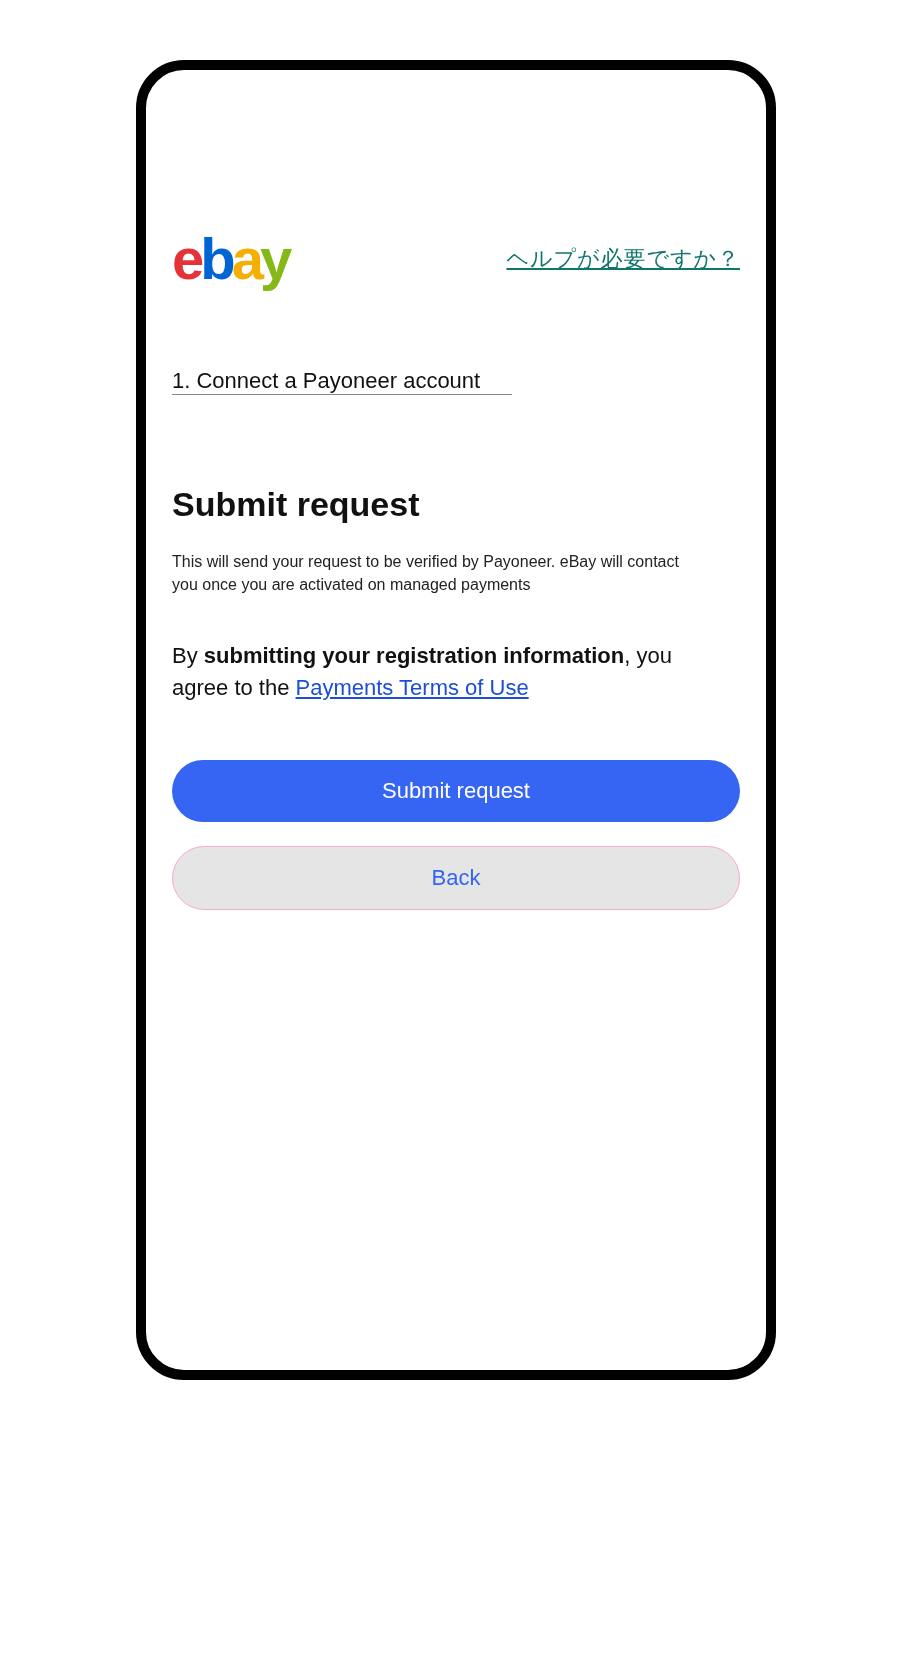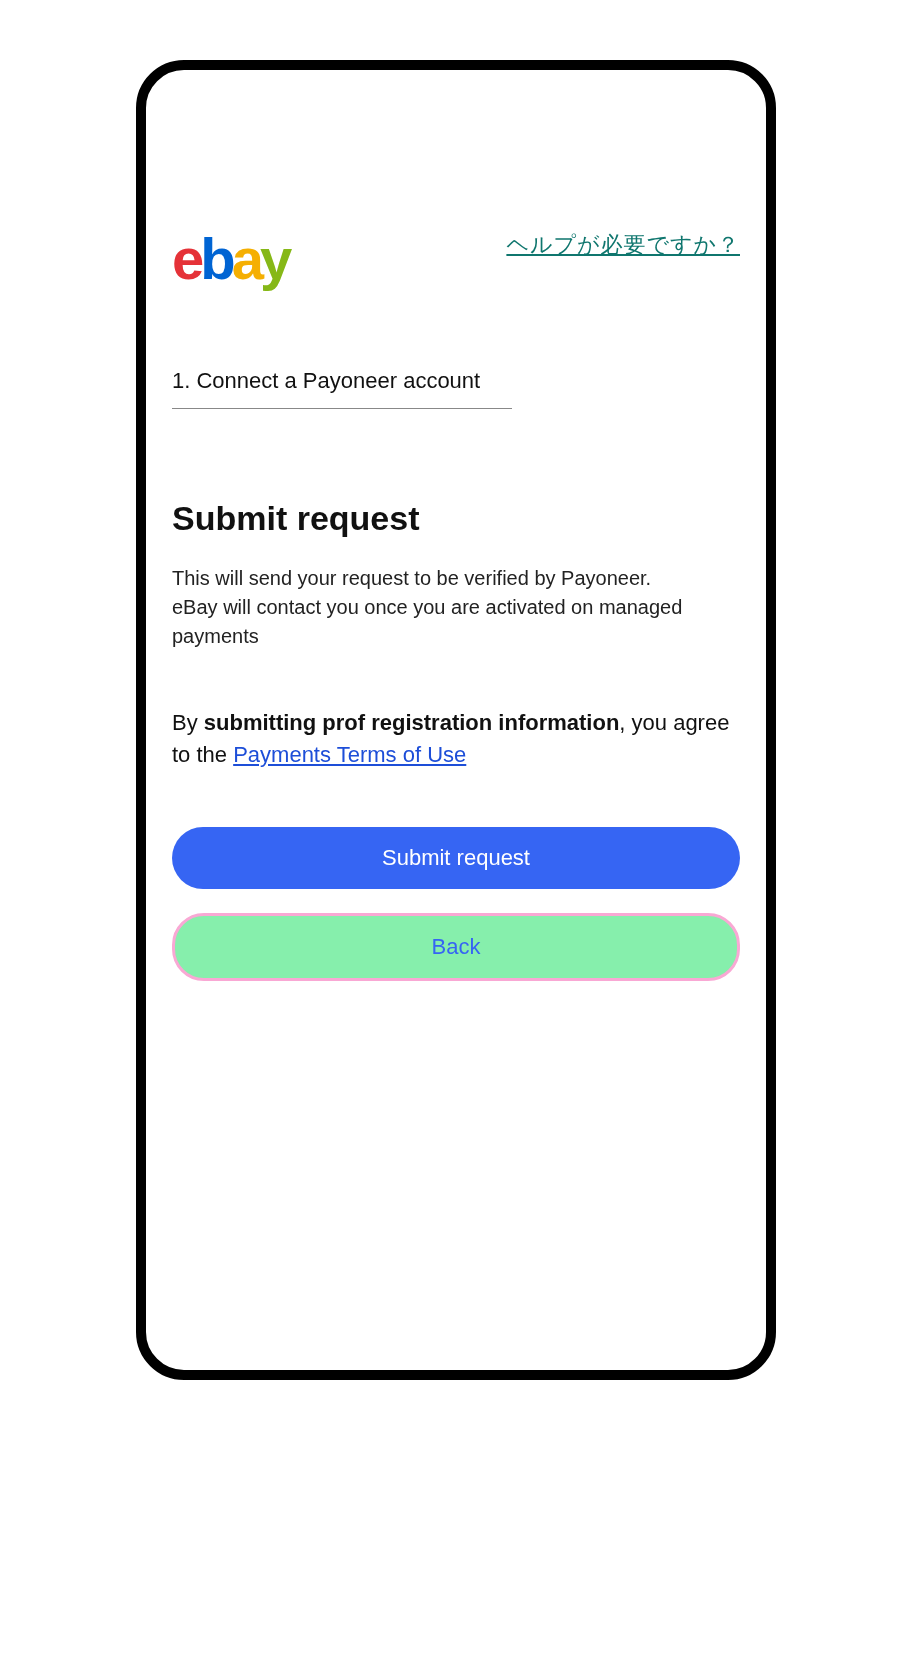--- a/index.html
+++ b/index.html
@@ -41,20 +41,21 @@
       background: #000;
       border-radius: 4px;
     }
     .content {
       padding: 160px 26px 0 26px;
       height: 100%;
       overflow: hidden;
     }
     .header-row {
       display: flex;
+      align-items: center;
       justify-content: space-between;
       margin-bottom: 80px;
     }
     .ebay-logo {
       font-size: 58px;
       font-weight: 700;
       letter-spacing: -4px;
       line-height: 1;
     }
     .ebay-logo .e { color: #e53238; }
@@ -70,41 +71,40 @@
     .tabs-row {
       display: flex;
       gap: 22px;
       margin-bottom: 90px;
       white-space: nowrap;
       overflow: hidden;
     }
     .tab {
       font-size: 22px;
       color: #111;
-      padding-bottom: 14px;
       border-bottom: 1px solid #888;
       flex-shrink: 0;
     }
     .tab-active {
       min-width: 340px;
     }
     .tab-second {
       min-width: 260px;
     }
     .page-title {
       font-size: 34px;
       font-weight: 600;
       color: #111;
       margin-bottom: 26px;
     }
     .description {
-      font-size: 20px;
+      font-size: 16px;
       color: #222;
       line-height: 1.45;
-      margin-bottom: 56px;
+      margin-bottom: 44px;
       max-width: 530px;
     }
     .agreement {
       font-size: 22px;
       color: #111;
       line-height: 1.45;
       margin-bottom: 56px;
       max-width: 560px;
     }
     .agreement .bold {
@@ -124,23 +124,23 @@
       text-align: center;
       cursor: pointer;
       margin-bottom: 24px;
     }
     .btn-primary {
       background: #3665f3;
       color: #fff;
       border: none;
     }
     .btn-secondary {
-      background: #86efac;
+      background: #e5e5e5;
       color: #3665f3;
-      border: 3px solid #f9a8d4;
+      border: 1px solid #f9a8d4;
     }
   </style>
 </head>
 <body>
 
 <div class="phone-frame">
   <div class="side-button-1"></div>
   <div class="side-button-2"></div>
 
   <div class="content">
@@ -154,21 +154,21 @@
 
     <div class="tabs-row">
       <div class="tab tab-active">1. Connect a Payoneer account</div>
     </div>
 
     <h1 class="page-title">Submit request</h1>
 
     <p class="description">This will send your request to be verified by Payoneer. eBay will contact you once you are activated on managed payments</p>
 
     <p class="agreement">
-      <span>By </span><span class="bold">submitting prof registration information</span><span>, you agree to the </span><a href="#" class="terms-link">Payments Terms of Use</a>
+      <span>By </span><span class="bold">submitting your registration information</span><span>, you agree to the </span><a href="#" class="terms-link">Payments Terms of Use</a>
     </p>
 
     <button class="btn btn-primary">Submit request</button>
 
     <button class="btn btn-secondary">Back</button>
 
   </div>
 </div>
 
 </body></html>

